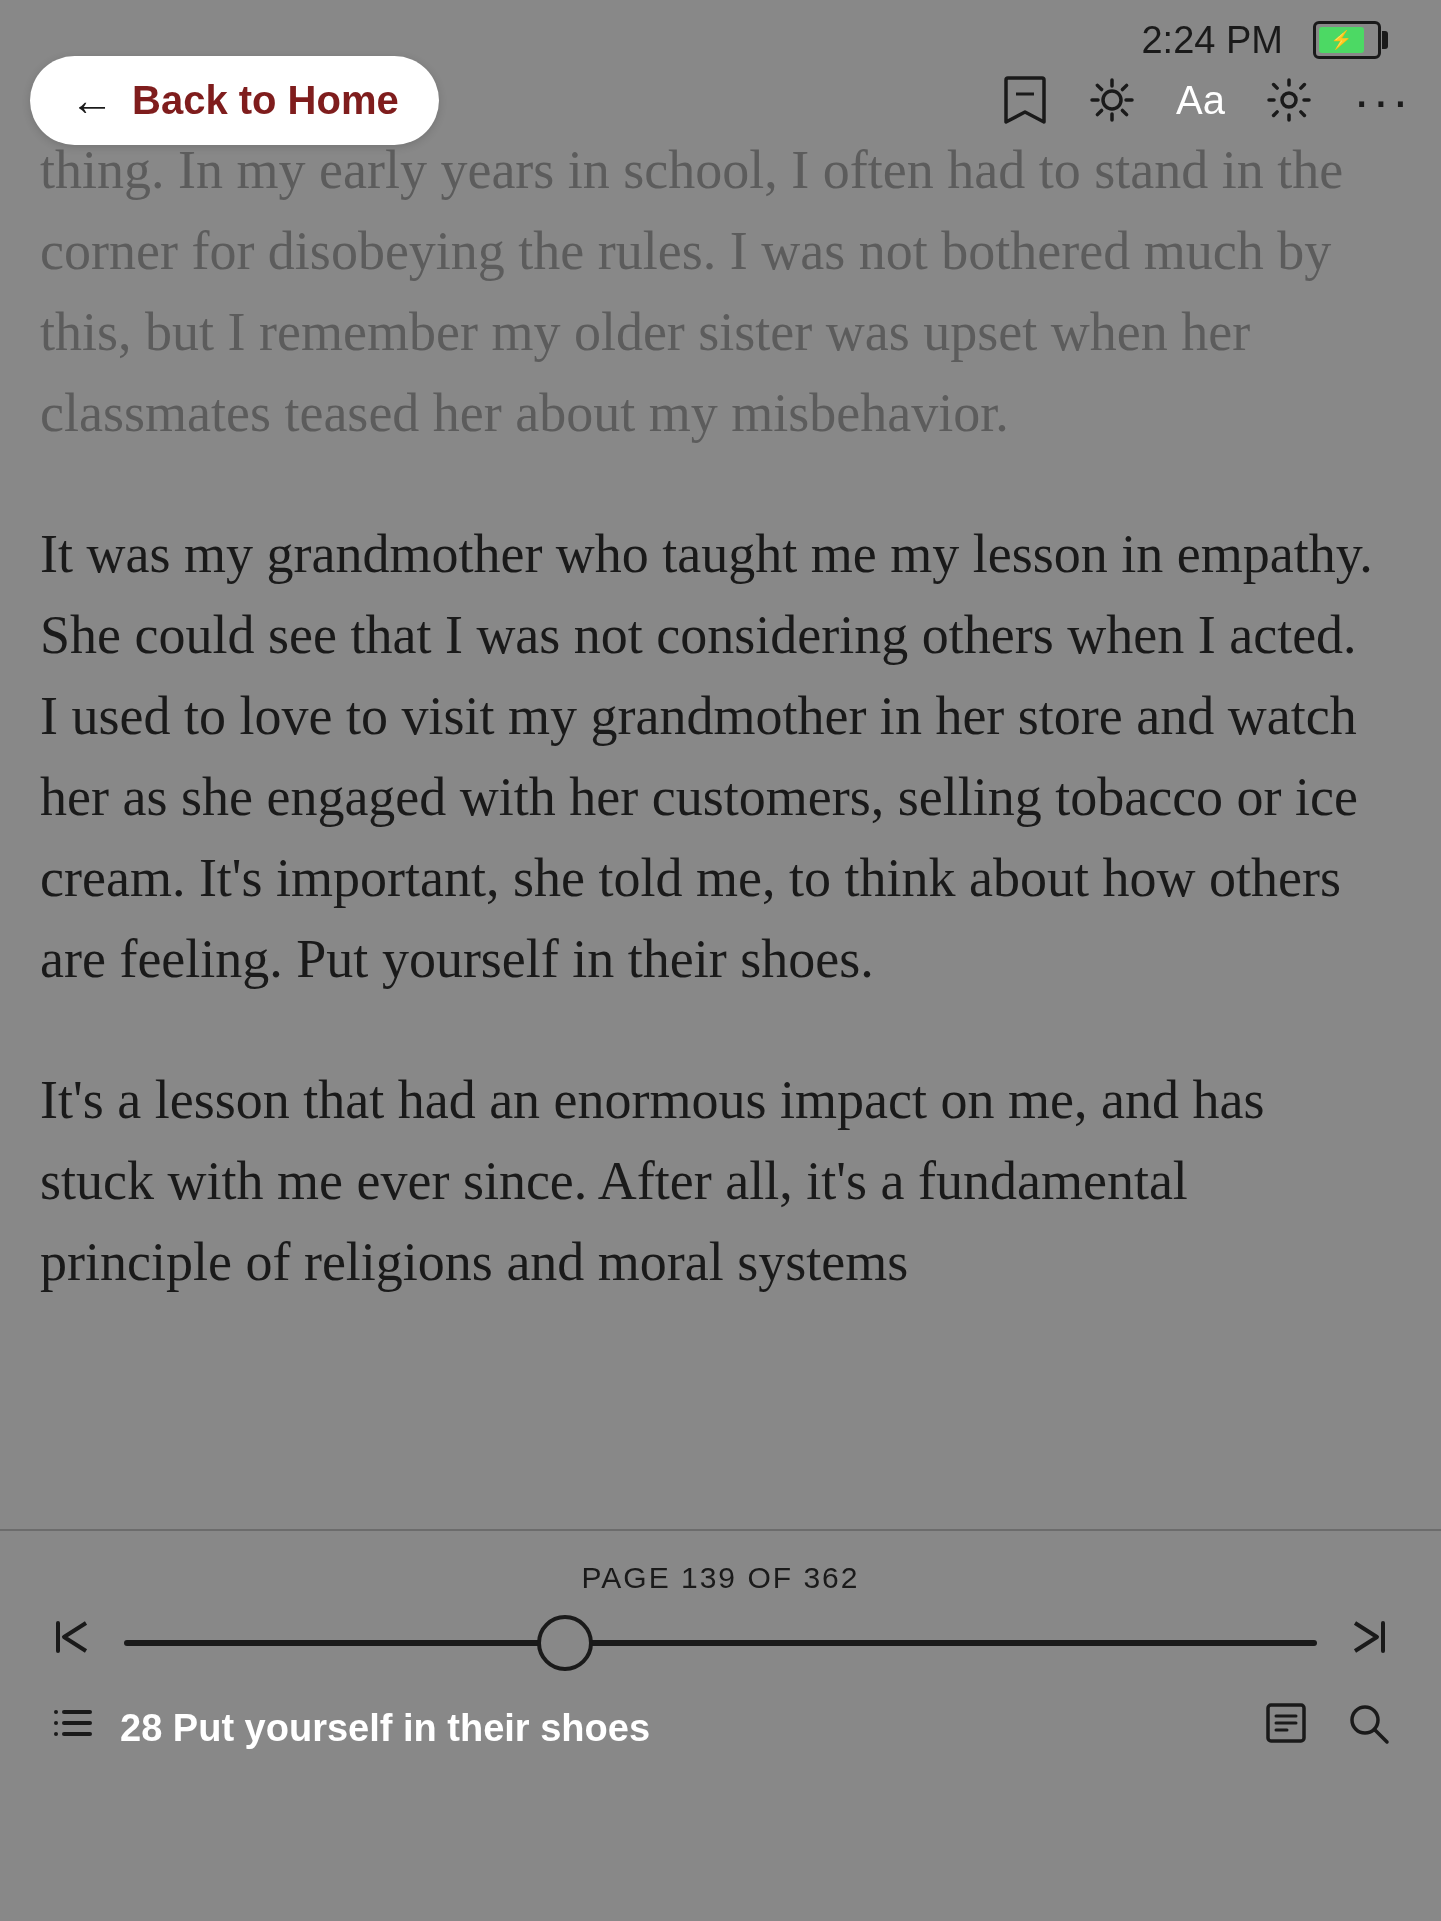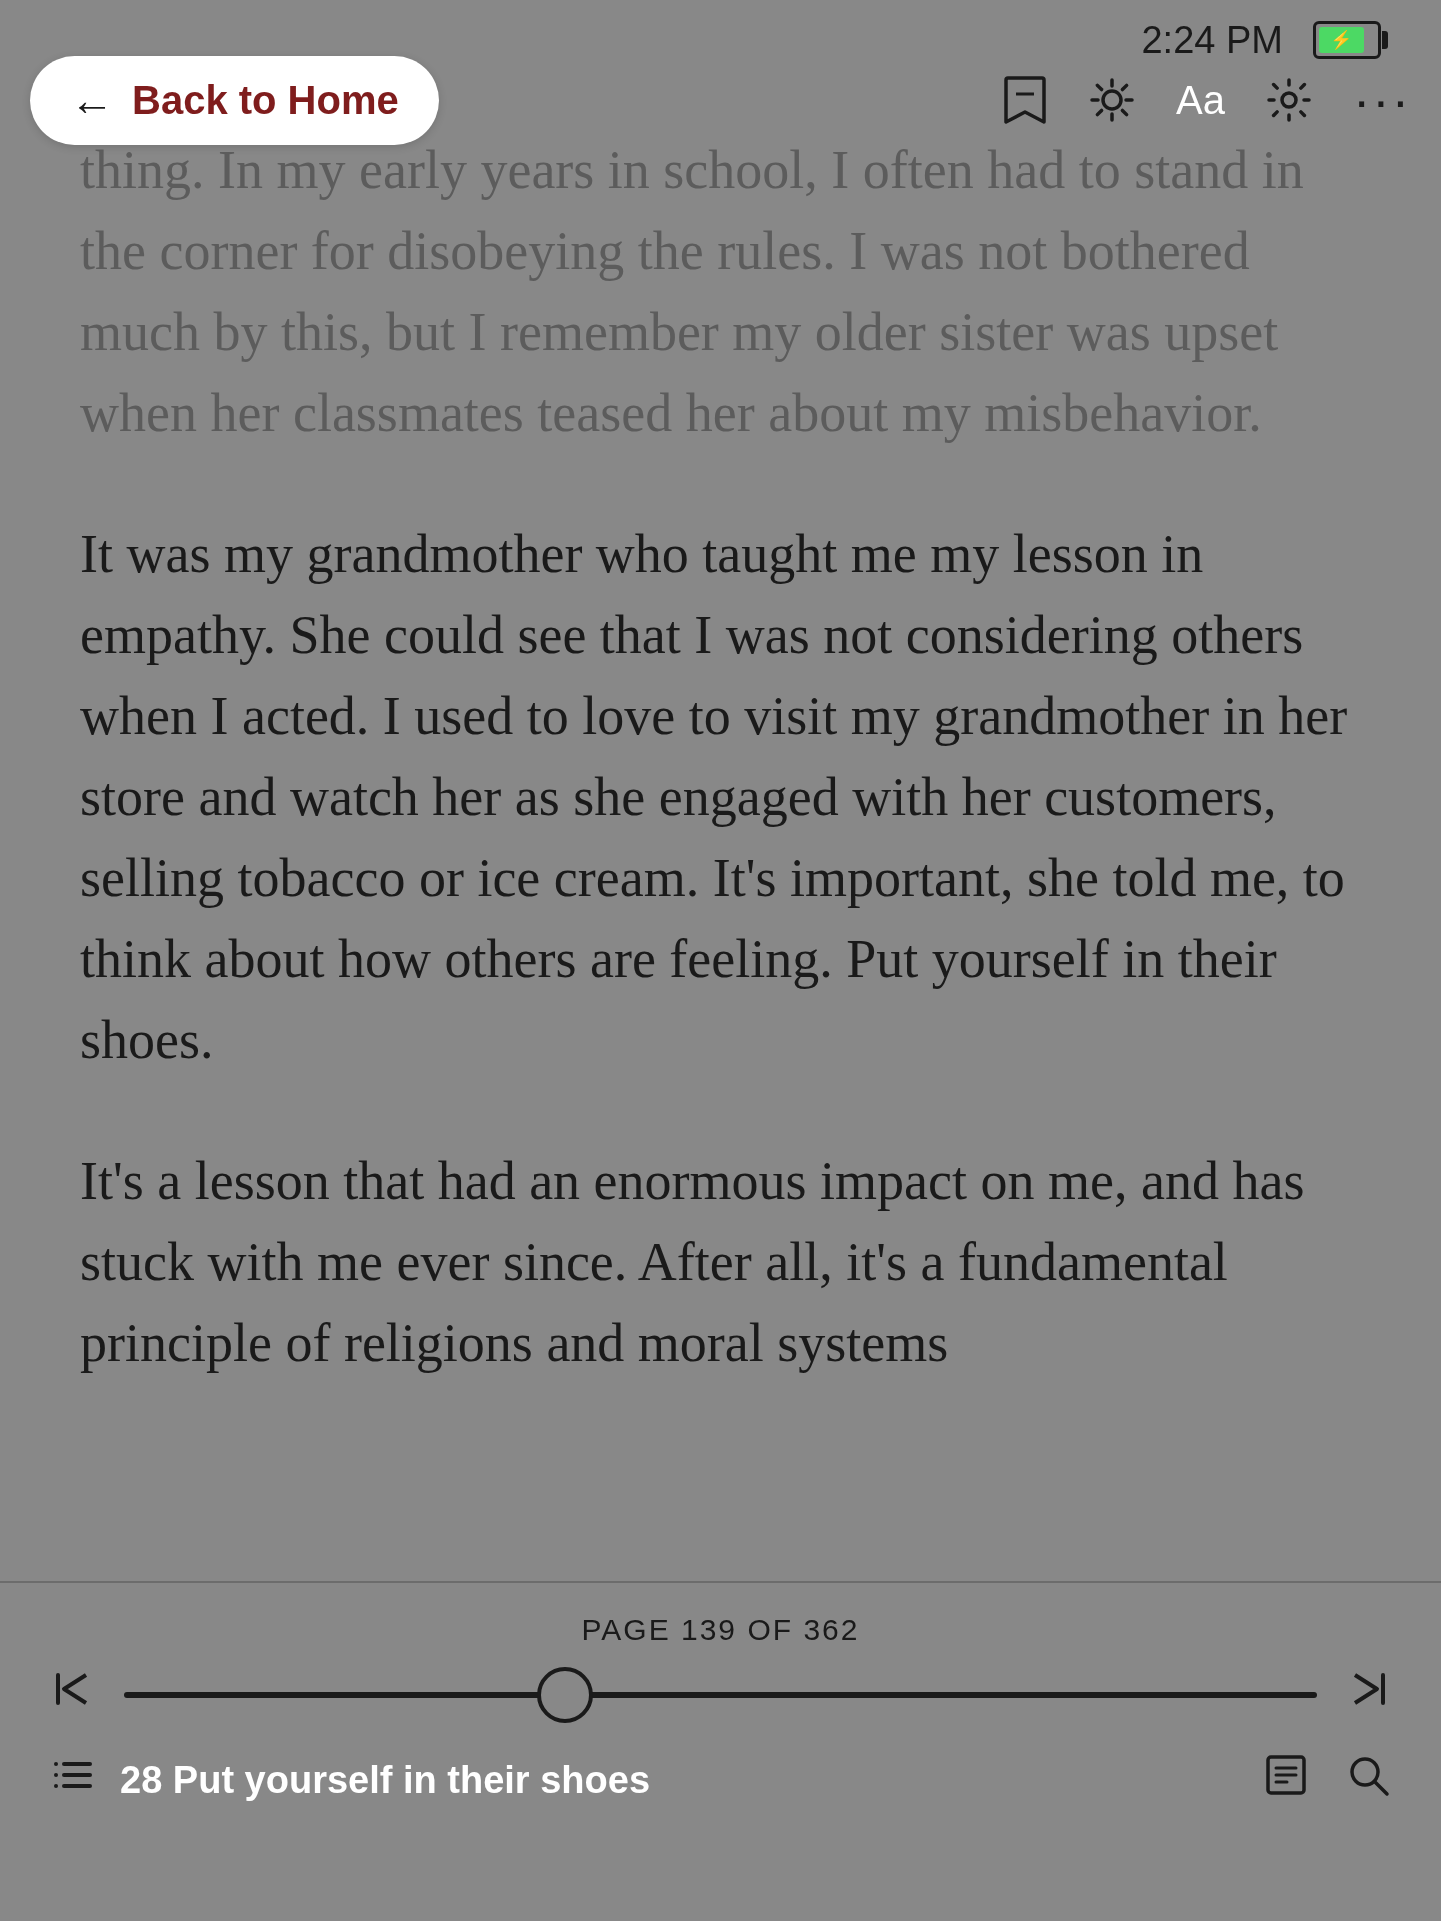--- a/index.html
+++ b/index.html
@@ -142,21 +142,21 @@
       cursor: pointer;
     }
 
     
     .content-area {
       position: absolute;
       top: 110px;
       left: 0;
       right: 0;
       bottom: 340px;
-      padding: 30px 60px 20px 80px;
+      padding: 30px 60px 20px 40px;
       overflow: hidden;
     }
 
     .text-content {
       font-size: 54px;
       line-height: 1.5;
       color: #1a1a1a;
       font-family: Georgia, 'Times New Roman', serif;
     }
 
@@ -167,21 +167,21 @@
     .text-paragraph:first-child {
       margin-top: -10px;
     }
 
     
     .bottom-bar {
       position: absolute;
       bottom: 0;
       left: 0;
       right: 0;
-      height: 340px;
+      height: 392px;
       background-color: #888888;
       display: flex;
       flex-direction: column;
       align-items: center;
     }
 
     .page-indicator {
       font-family: 'Arial', sans-serif;
       font-size: 30px;
       font-weight: 500;

